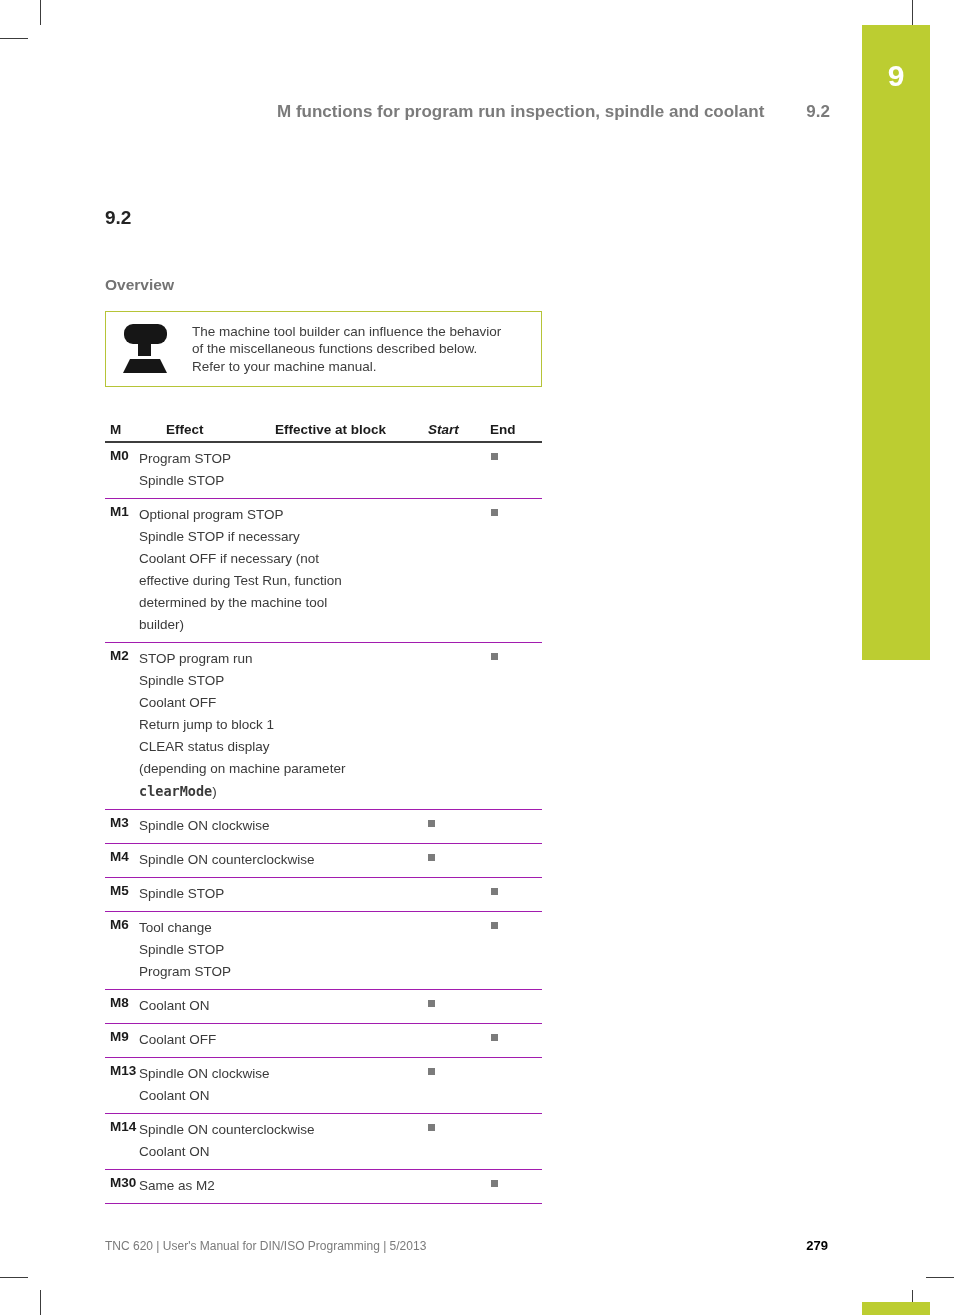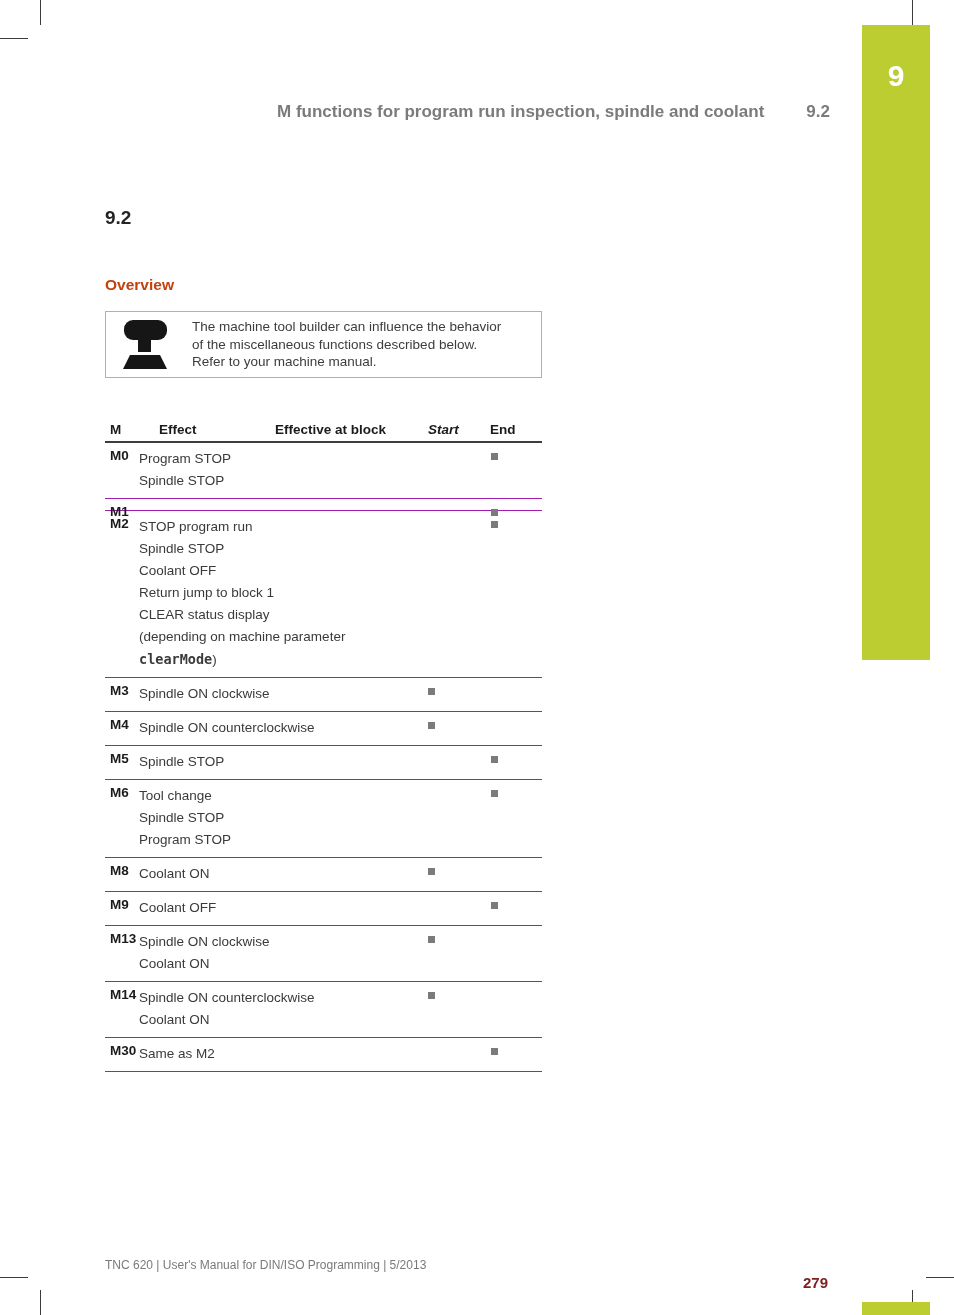--- a/index.html
+++ b/index.html
@@ -30,53 +30,53 @@
 
   .section-heading {
     position:absolute; left:105px; top:206px; display:flex;
     font-size:19px; font-weight:bold; color:#242424; line-height:24px;
   }
   .sec-num { width:73px; flex:0 0 auto; }
   .sec-title { white-space:pre-line; }
 
   .overview {
     position:absolute; left:105px; top:276px;
-    font-size:15.5px; font-weight:bold; color:#c2410c;
+    font-size:15.5px; font-weight:bold; color:#737373;
   }
 
   .note-box {
-    position:absolute; left:105px; top:311px; width:437px; height:67px;
+    position:absolute; left:105px; top:311px; width:437px; height:76px;
     border:1px solid #b6c437; display:flex; align-items:center; background:#ffffff;
   }
   .machine-icon { margin-left:16px; flex:0 0 auto; display:block; line-height:0; }
   .note-text {
     margin-left:22px; font-size:13.5px; line-height:17.5px; color:#3d3d3d;
     white-space:pre-line;
   }
 
   .m-table { position:absolute; left:105px; top:417px; width:437px; font-size:13.5px; }
   .thead { position:relative; height:26px; border-bottom:2px solid #3d3d3d; font-weight:bold; color:#1b1b1b; }
   .th { position:absolute; top:5px; }
-  .th-m { left:5px; } .th-effect { left:54px; } .th-block { left:170px; }
+  .th-m { left:5px; } .th-effect { left:61px; } .th-block { left:170px; }
   .th-start { left:323px;font-style:italic; } .th-end { left:385px; }
 
   .trow { position:relative; border-bottom:1px solid #a21caf; padding:5px 0 6px 0; }
   .cell-m { position:absolute; left:5px; top:5px; font-weight:bold; color:#1b1b1b; }
   .cell-effect { margin-left:34px; line-height:22px; color:#3a3a3a; white-space:pre-line; }
   .marker { position:absolute; width:7px; height:7px; top:10px; background:var(--marker,#7b7b7b); }
   .marker-start { left:323px; }
   .marker-end { left:386px; }
   .code { font-family:"DejaVu Sans Mono", monospace; font-weight:bold; }
 
   .footer {
     position:absolute; left:105px; top:1238px; width:723px;
     display:flex; justify-content:space-between; align-items:center;
   }
   .footer-left { font-size:12px; color:#7a7a7a; }
-  .footer-page { font-size:15px; font-weight:bold; color:#7f1d1d;margin-top:36px; }
+  .footer-page { font-size:13px; font-weight:bold; color:#000000; }
 </style>
 </head>
 <body>
 
 <div class="crop v" style="left:40px;top:0px"></div>
 <div class="crop h" style="left:0px;top:38px"></div>
 <div class="crop v" style="left:912px;top:0px"></div>
 <div class="crop h" style="left:0px;top:1277px"></div>
 <div class="crop v" style="left:40px;top:1290px"></div>
 <div class="crop h" style="left:926px;top:1277px"></div>
@@ -121,20 +121,26 @@
   </div>
   <div>
       <div class="trow">
         <div class="cell-m">M0</div>
         <div class="cell-effect">Program STOP
 Spindle STOP</div>
         <div class="marker marker-end"></div>
       </div>
       <div class="trow">
         <div class="cell-m">M1</div>
+        <div class="cell-effect">Optional program STOP
+Spindle STOP if necessary
+Coolant OFF if necessary (not
+effective during Test Run, function
+determined by the machine tool
+builder)</div>
         <div class="marker marker-end"></div>
       </div>
       <div class="trow">
         <div class="cell-m">M2</div>
         <div class="cell-effect">STOP program run
 Spindle STOP
 Coolant OFF
 Return jump to block 1
 CLEAR status display
 (depending on machine parameter<div><span class="code">clearMode</span>)</div></div>

